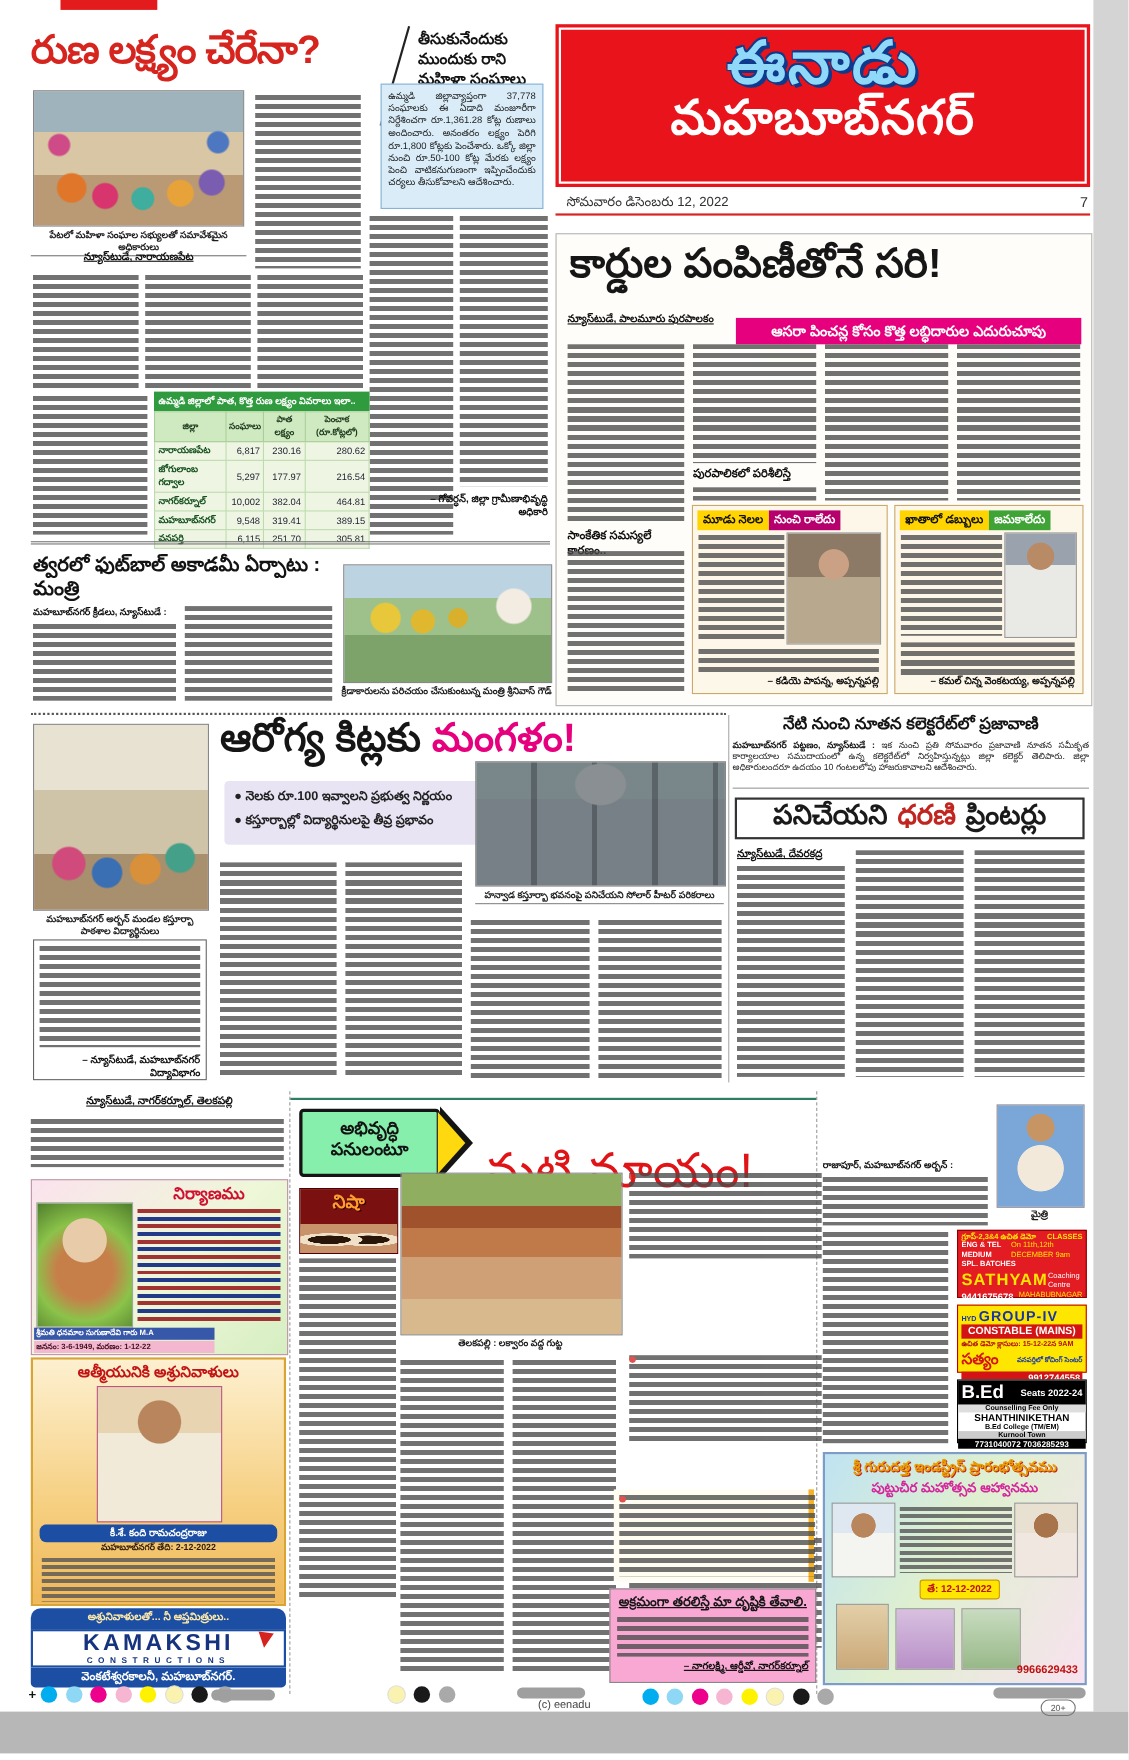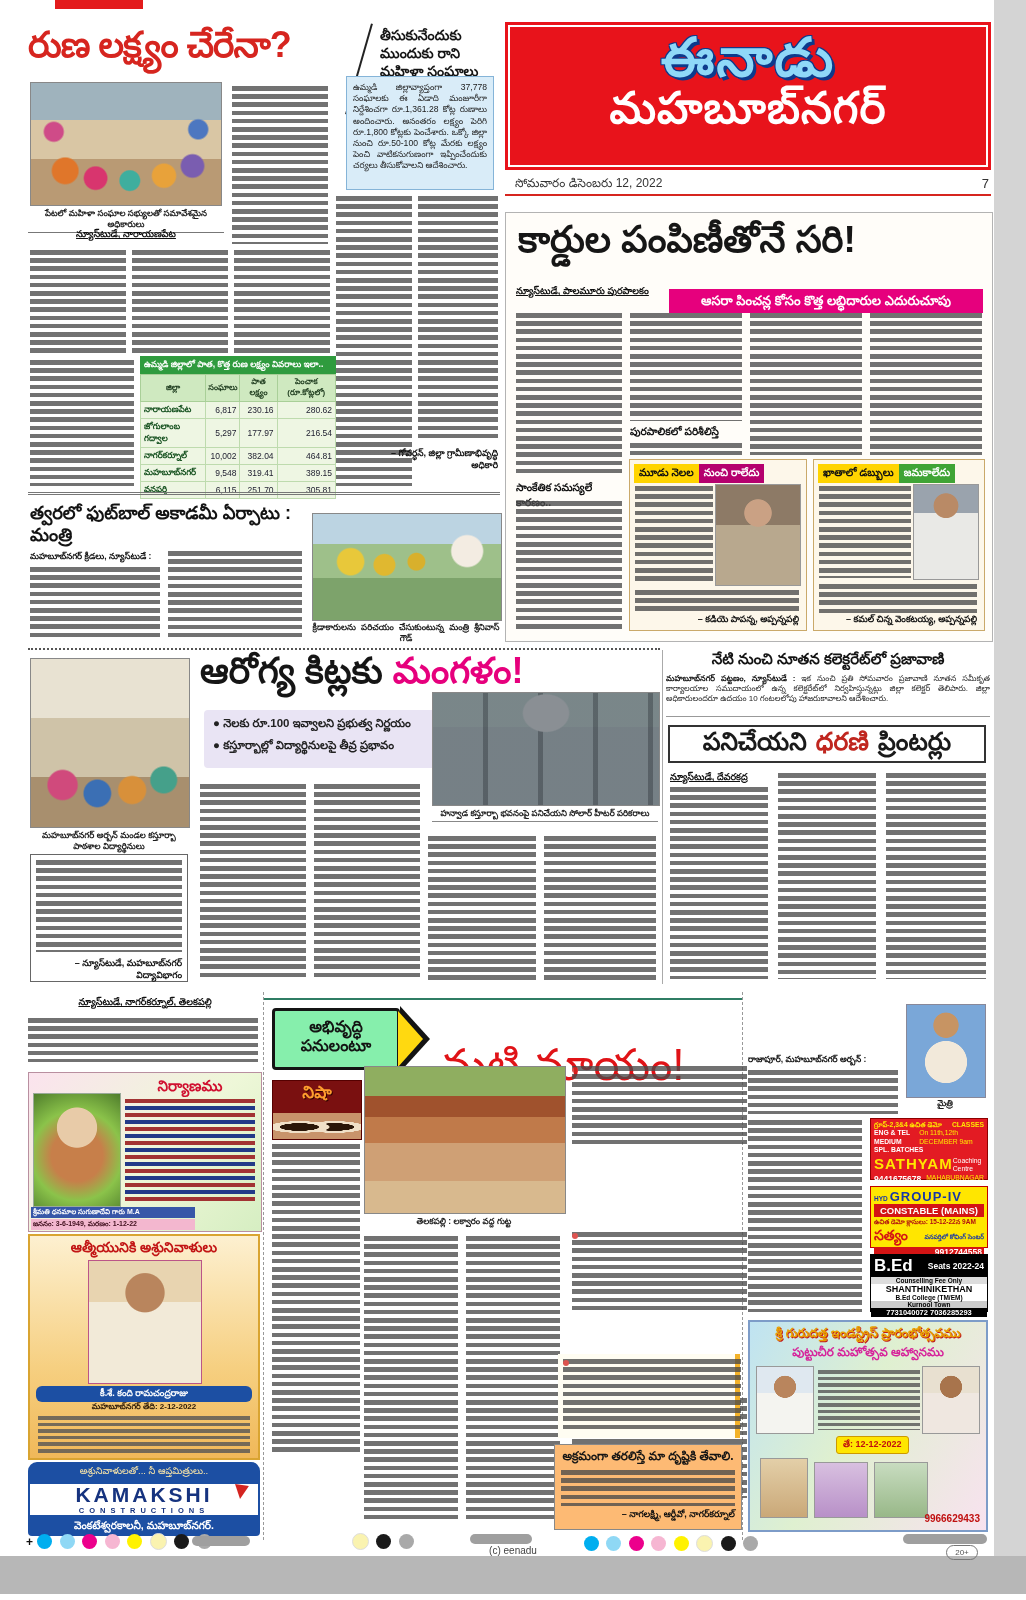--- a/index.html
+++ b/index.html
@@ -164,21 +164,21 @@
     <div class="abs" style="left:2px;top:8px;width:276px;font-size:18px;font-weight:800;color:#131313;line-height:1.2;">త్వరలో ఫుట్‌బాల్ అకాడమీ ఏర్పాటు : మంత్రి</div>
     <div class="abs byline" style="left:2px;top:56px;width:132px;font-size:8.5px;">మహబూబ్‌నగర్ క్రీడలు, న్యూస్‌టుడే :</div>
     <div class="abs sim" style="left:2px;top:72px;width:130px;height:70px;"></div>
     <div class="abs sim" style="left:140px;top:56px;width:134px;height:86px;"></div>
     <div class="abs ph" style="left:284px;top:18px;width:188px;height:106px;border:1px solid #888;background:
            radial-gradient(circle at 82% 35%, #f3ece2 0 9%, transparent 10%),
            radial-gradient(circle at 20% 45%, #e8c83a 0 8%, transparent 9%),
            radial-gradient(circle at 38% 48%, #e0b830 0 8%, transparent 9%),
            radial-gradient(circle at 55% 45%, #d8b02c 0 7%, transparent 8%),
            linear-gradient(180deg,#bcd4e2 0 28%,#9ec08a 28% 60%,#7da36b 60% 100%);"></div>
-    <div class="abs cap" style="left:280px;top:128px;width:196px;font-family:Liberation Mono, monospace;">క్రీడాకారులను పరిచయం చేసుకుంటున్న మంత్రి శ్రీనివాస్ గౌడ్</div>
+    <div class="abs cap" style="left:280px;top:128px;width:196px;">క్రీడాకారులను పరిచయం చేసుకుంటున్న మంత్రి శ్రీనివాస్ గౌడ్</div>
   </div>
 
   <div class="sec" style="left:28px;top:648px;width:632px;height:338px;border-top:2px dotted #555;">
     <div class="abs ph" style="left:2px;top:8px;width:158px;height:168px;border:1px solid #888;background:
            radial-gradient(circle at 20% 75%, #d04a7c 0 8%, transparent 9%),
            radial-gradient(circle at 42% 80%, #3b6fb4 0 8%, transparent 9%),
            radial-gradient(circle at 64% 78%, #d8903a 0 8%, transparent 9%),
            radial-gradient(circle at 84% 72%, #45a08a 0 7%, transparent 8%),
            linear-gradient(180deg,#e8e2d2 0 35%,#cfc3a8 35% 70%,#a88f6e 70% 100%);"></div>
     <div class="abs cap" style="left:0;top:180px;width:162px;">మహబూబ్‌నగర్ అర్బన్ మండల కస్తూర్బా పాఠశాల విద్యార్థినులు</div>
@@ -246,21 +246,21 @@
     <div class="abs" style="left:0;top:242px;width:232px;height:226px;border:2px solid #d9a431;background:linear-gradient(180deg,#fdf0d0 0%,#f6cf80 60%,#f0b859 100%);box-sizing:border-box;">
       <div style="text-align:center;font-size:14px;font-weight:800;color:#c21414;margin-top:3px;">ఆత్మీయునికి అశ్రునివాళులు</div>
       <div class="abs ph" style="left:58px;top:24px;width:112px;height:122px;border:1px solid #b58;background:
              radial-gradient(circle at 50% 26%, #b9855d 0 18%, transparent 19%),
              linear-gradient(180deg,#e8d4b0 0 34%,#f2ead8 34% 100%);"></div>
       <div class="abs" style="left:6px;top:150px;width:216px;background:#1c4fa3;color:#fff;font-size:9px;font-weight:bold;text-align:center;padding:2px 0;border-radius:6px;">కీ.శే. కంది రామచంద్రరాజు</div>
       <div class="abs" style="left:6px;top:166px;width:216px;font-size:8px;font-weight:bold;color:#2c1a06;text-align:center;">మహబూబ్‌నగర్ తేది: 2-12-2022</div>
       <div class="abs simsm" style="left:8px;top:180px;width:212px;height:40px;"></div>
     </div>
     <div class="abs" style="left:0;top:470px;width:232px;height:64px;">
-      <div style="background:#1c4fa3;color:#ffe9a8;font-size:9.5px;font-weight:normal;text-align:center;padding:3px 0;border-radius:9px 9px 0 0;">అశ్రునివాళులతో... నీ ఆప్తమిత్రులు..</div>
+      <div style="background:#1c4fa3;color:#ffe9a8;font-size:9.5px;font-weight:bold;text-align:center;padding:3px 0;border-radius:9px 9px 0 0;">అశ్రునివాళులతో... నీ ఆప్తమిత్రులు..</div>
       <div style="background:#fff;border:2px solid #1c4fa3;text-align:center;position:relative;">
         <div style="font-size:21px;font-weight:800;color:#16337f;letter-spacing:3px;line-height:1.05;">KAMAKSHI</div>
         <div class="abs" style="right:10px;top:1px;width:0;height:0;border-left:7px solid transparent;border-right:7px solid transparent;border-top:14px solid #d42420;transform:rotate(8deg);"></div>
         <div style="font-size:7.5px;font-weight:bold;color:#16337f;letter-spacing:5px;">CONSTRUCTIONS</div>
       </div>
       <div style="background:#1c4fa3;color:#fff;font-size:10.5px;font-weight:bold;text-align:center;padding:2px 0;border-radius:0 0 4px 4px;">వెంకటేశ్వరకాలనీ, మహబూబ్‌నగర్.</div>
     </div>
   </div>
 
   <div class="abs" style="left:26px;top:1532px;">
@@ -310,21 +310,21 @@
     <div class="abs sim" style="left:202px;top:244px;width:94px;height:284px;"></div>
 
     <div class="abs sim bullet-para" style="left:308px;top:74px;width:164px;height:78px;"></div>
     <div class="abs sim bullet-para" style="left:308px;top:162px;width:164px;height:78px;"></div>
     <div class="abs sim bullet-para" style="left:308px;top:250px;width:164px;height:100px;"></div>
 
     <div class="abs" style="left:294px;top:362px;width:182px;height:84px;background:#fffdf2;border-right:5px solid #f3b229;padding:5px;box-sizing:border-box;">
       <div class="sim bullet-para" style="width:100%;height:100%;"></div>
     </div>
 
-    <div class="abs" style="left:290px;top:452px;width:188px;height:86px;background:#fdba74;border:1px solid #888;padding:4px 6px;box-sizing:border-box;">
+    <div class="abs" style="left:290px;top:452px;width:188px;height:86px;background:#f9a8d4;border:1px solid #888;padding:4px 6px;box-sizing:border-box;text-decoration:underline;">
       <div style="font-size:12px;font-weight:800;color:#151515;text-align:center;">అక్రమంగా తరలిస్తే మా దృష్టికి తేవాలి.</div>
       <div class="sim" style="width:100%;height:36px;margin-top:4px;"></div>
       <div class="sign" style="margin-top:3px;">– నాగలక్ష్మి, ఆర్డీవో, నాగర్‌కర్నూల్</div>
     </div>
   </div>
 
   <div class="abs" style="left:584px;top:1534px;">
     <span class="dot" style="background:#00aeef;"></span>
     <span class="dot" style="background:#8fd8f5;"></span>
     <span class="dot" style="background:#ec008c;"></span>

